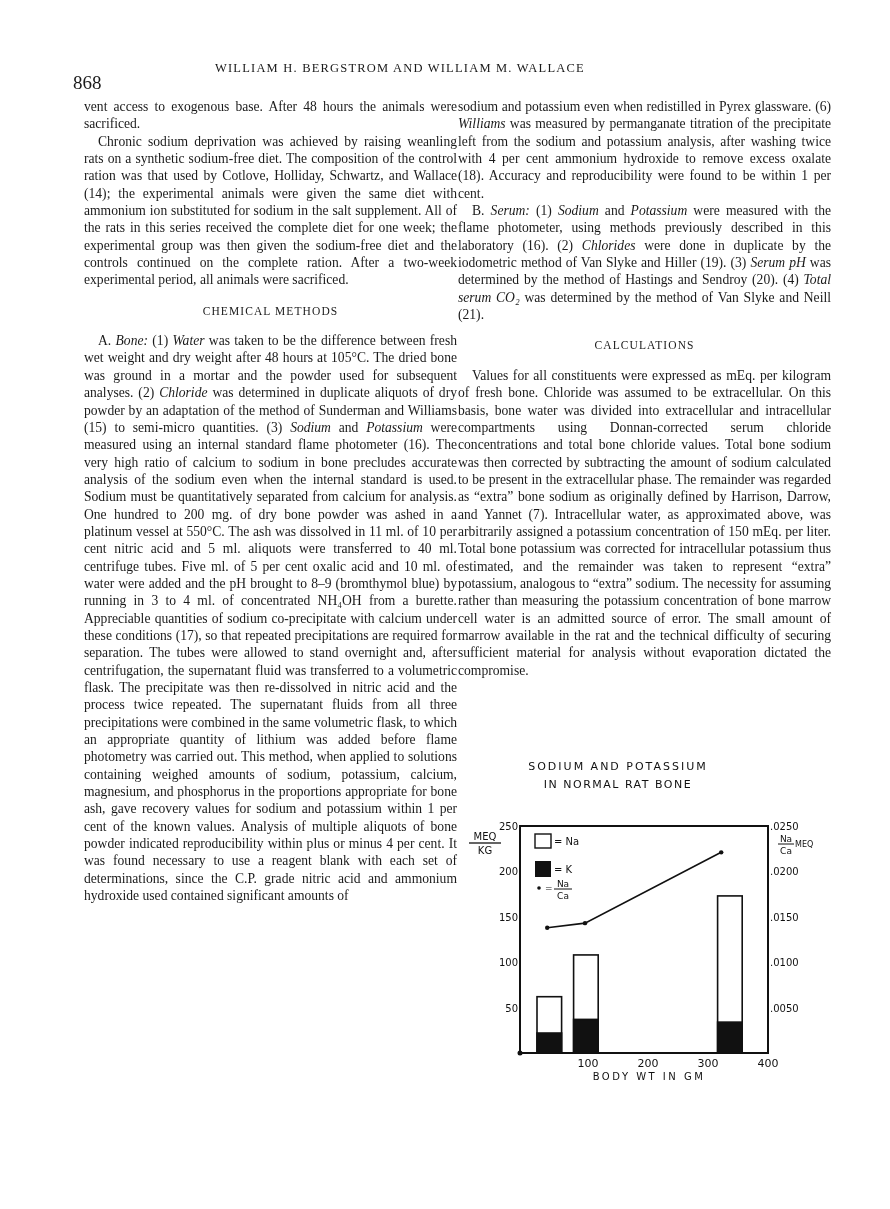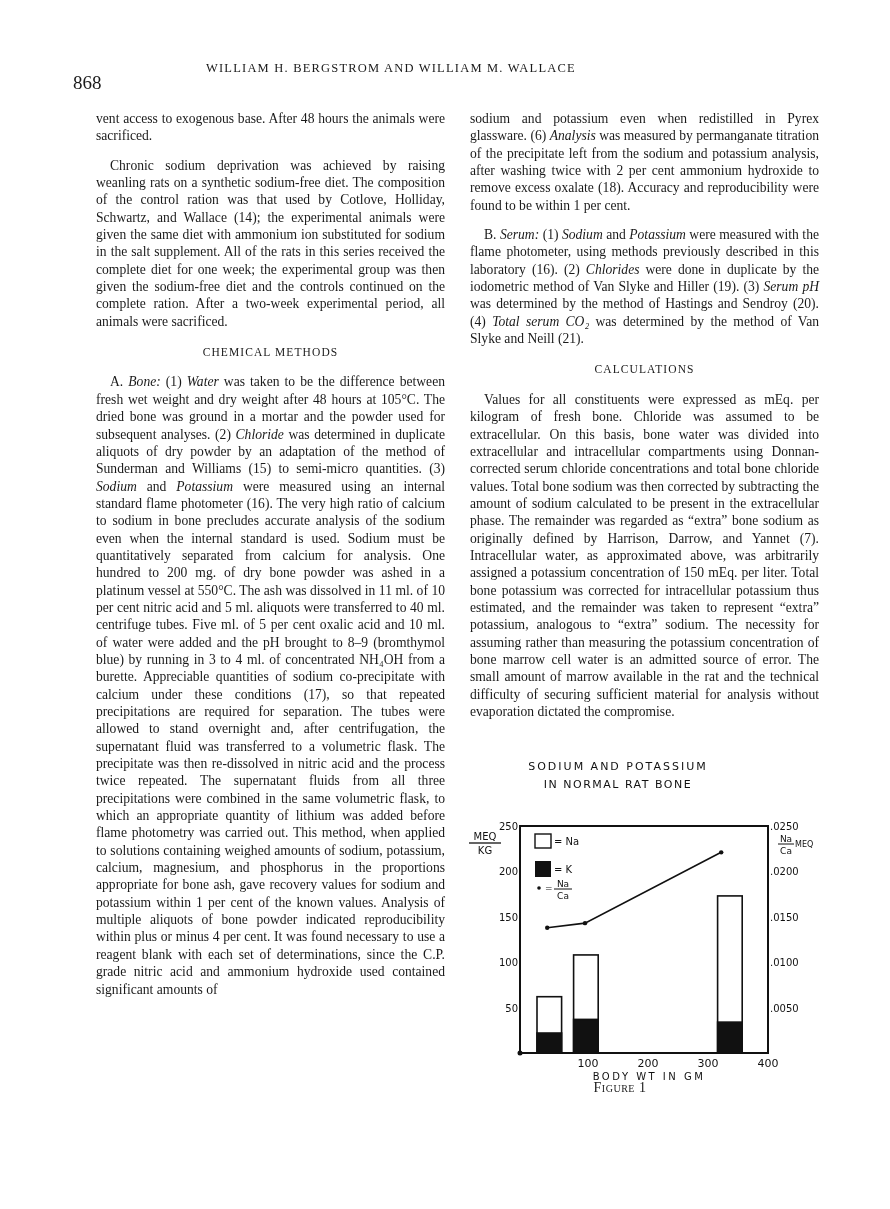--- a/index.html
+++ b/index.html
@@ -1,24 +1,24 @@
 <!DOCTYPE html>
 <html><head>
 <meta charset="utf-8">
 <style>
   html, body { margin: 0; padding: 0; background: #ffffff; }
   body { width: 890px; height: 1209px; position: relative; overflow: hidden;
          font-family: "Liberation Serif", "DejaVu Serif", serif; color: #1a1a1a; }
   .header { position: absolute; top: 60px; left: 73px; width: 760px; height: 20px; }
   .page-num { position: absolute; left: 0; top: 12px; font-size: 19px; }
-  .running-head { position: absolute; left: 133px; top: 1px; font-size: 12.5px; letter-spacing: 1.2px; }
+  .running-head { position: absolute; left: 142px; top: 1px; font-size: 12.5px; letter-spacing: 1.2px; }
   .col { position: absolute; top: 98px; width: 373px; font-size: 13.6px; line-height: 17.35px; text-align: justify; }
   .col-left { left: 84px; }
   .col-right { left: 458px; }
-  .col p { margin: 12px; text-indent: 14px; }
+  .col p { margin: 0; text-indent: 14px; }
   .col p.noindent { text-indent: 0; }
   .section-head { text-align: center; font-size: 11.5px; letter-spacing: 1.1px; margin: 14px 0 12px 0; text-indent: 0 !important; }
   .figure { position: absolute; left: 455px; top: 760px; width: 390px; height: 360px; }
   .figure svg { position: absolute; left: 0; top: 0; }
   .caption { position: absolute; left: 0; width: 330px; top: 320px; text-align: center; font-size: 14px; font-variant: small-caps; letter-spacing: 0.5px; }
   .chart-text { font-family: "DejaVu Sans", sans-serif; fill: #111; }
   i { font-style: italic; }
 </style>
 </head>
 <body>
@@ -29,21 +29,21 @@
 </div>
 
 <div class="col col-left">
   <p class="noindent">vent access to exogenous base. After 48 hours the animals were sacrificed.</p>
   <p>Chronic sodium deprivation was achieved by raising weanling rats on a synthetic sodium-free diet. The composition of the control ration was that used by Cotlove, Holliday, Schwartz, and Wallace (14); the experimental animals were given the same diet with ammonium ion substituted for sodium in the salt supplement. All of the rats in this series received the complete diet for one week; the experimental group was then given the sodium-free diet and the controls continued on the complete ration. After a two-week experimental period, all animals were sacrificed.</p>
   <div class="section-head">CHEMICAL METHODS</div>
   <p><span>A. </span><i>Bone:</i><span> (1) </span><i>Water</i><span> was taken to be the difference between fresh wet weight and dry weight after 48 hours at 105°C. The dried bone was ground in a mortar and the powder used for subsequent analyses. (2) </span><i>Chloride</i><span> was determined in duplicate aliquots of dry powder by an adaptation of the method of Sunderman and Williams (15) to semi-micro quantities. (3) </span><i>Sodium</i><span> and </span><i>Potassium</i><span> were measured using an internal standard flame photometer (16). The very high ratio of calcium to sodium in bone precludes accurate analysis of the sodium even when the internal standard is used. Sodium must be quantitatively separated from calcium for analysis. One hundred to 200 mg. of dry bone powder was ashed in a platinum vessel at 550°C. The ash was dissolved in 11 ml. of 10 per cent nitric acid and 5 ml. aliquots were transferred to 40 ml. centrifuge tubes. Five ml. of 5 per cent oxalic acid and 10 ml. of water were added and the pH brought to 8–9 (bromthymol blue) by running in 3 to 4 ml. of concentrated NH₄OH from a burette. Appreciable quantities of sodium co-precipitate with calcium under these conditions (17), so that repeated precipitations are required for separation. The tubes were allowed to stand overnight and, after centrifugation, the supernatant fluid was transferred to a volumetric flask. The precipitate was then re-dissolved in nitric acid and the process twice repeated. The supernatant fluids from all three precipitations were combined in the same volumetric flask, to which an appropriate quantity of lithium was added before flame photometry was carried out. This method, when applied to solutions containing weighed amounts of sodium, potassium, calcium, magnesium, and phosphorus in the proportions appropriate for bone ash, gave recovery values for sodium and potassium within 1 per cent of the known values. Analysis of multiple aliquots of bone powder indicated reproducibility within plus or minus 4 per cent. It was found necessary to use a reagent blank with each set of determinations, since the C.P. grade nitric acid and ammonium hydroxide used contained significant amounts of</span></p>
 </div>
 
 <div class="col col-right">
-  <p class="noindent"><span>sodium and potassium even when redistilled in Pyrex glassware. (6) </span><i>Analysis</i><span> was measured by permanganate titration of the precipitate left from the sodium and potassium analysis, after washing twice with 2 per cent ammonium hydroxide to remove excess oxalate (18). Accuracy and reproducibility were found to be within 1 per cent.</span></p>
+  <p class="noindent"><span>sodium and potassium even when redistilled in Pyrex glassware. (6) </span><i>Williams</i><span> was measured by permanganate titration of the precipitate left from the sodium and potassium analysis, after washing twice with 4 per cent ammonium hydroxide to remove excess oxalate (18). Accuracy and reproducibility were found to be within 1 per cent.</span></p>
   <p><span>B. </span><i>Serum:</i><span> (1) </span><i>Sodium</i><span> and </span><i>Potassium</i><span> were measured with the flame photometer, using methods previously described in this laboratory (16). (2) </span><i>Chlorides</i><span> were done in duplicate by the iodometric method of Van Slyke and Hiller (19). (3) </span><i>Serum pH</i><span> was determined by the method of Hastings and Sendroy (20). (4) </span><i>Total serum CO₂</i><span> was determined by the method of Van Slyke and Neill (21).</span></p>
   <div class="section-head">CALCULATIONS</div>
   <p>Values for all constituents were expressed as mEq. per kilogram of fresh bone. Chloride was assumed to be extracellular. On this basis, bone water was divided into extracellular and intracellular compartments using Donnan-corrected serum chloride concentrations and total bone chloride values. Total bone sodium was then corrected by subtracting the amount of sodium calculated to be present in the extracellular phase. The remainder was regarded as “extra” bone sodium as originally defined by Harrison, Darrow, and Yannet (7). Intracellular water, as approximated above, was arbitrarily assigned a potassium concentration of 150 mEq. per liter. Total bone potassium was corrected for intracellular potassium thus estimated, and the remainder was taken to represent “extra” potassium, analogous to “extra” sodium. The necessity for assuming rather than measuring the potassium concentration of bone marrow cell water is an admitted source of error. The small amount of marrow available in the rat and the technical difficulty of securing sufficient material for analysis without evaporation dictated the compromise.</p>
 </div>
 
 <div class="figure">
   <svg id="chart" width="390" height="320">
     <text class="chart-text" x="163" y="10" font-size="11" letter-spacing="2" text-anchor="middle">SODIUM AND POTASSIUM</text>
     <text class="chart-text" x="163" y="28" font-size="11" letter-spacing="1.5" text-anchor="middle">IN NORMAL RAT BONE</text>
     <g id="axes">
@@ -91,14 +91,13 @@
         <text x="99" y="85" font-size="10" class="chart-text">= Na</text>
         <rect x="80" y="101" width="16" height="16" fill="#111"></rect>
         <text x="99" y="113" font-size="10" class="chart-text">= K</text>
         <circle cx="84" cy="128" r="1.8" fill="#111"></circle>
         <text x="90" y="131" font-size="9" class="chart-text">=</text>
         <text x="108" y="127" font-size="9" text-anchor="middle" class="chart-text">Na</text>
         <line x1="99" x2="117" y1="129" y2="129" stroke="#111" stroke-width="1"></line>
         <text x="108" y="139" font-size="9" text-anchor="middle" class="chart-text">Ca</text>
       </g>
   </svg>
-  <div class="caption">Figure 1</div>
 </div>
 
 </body></html>

